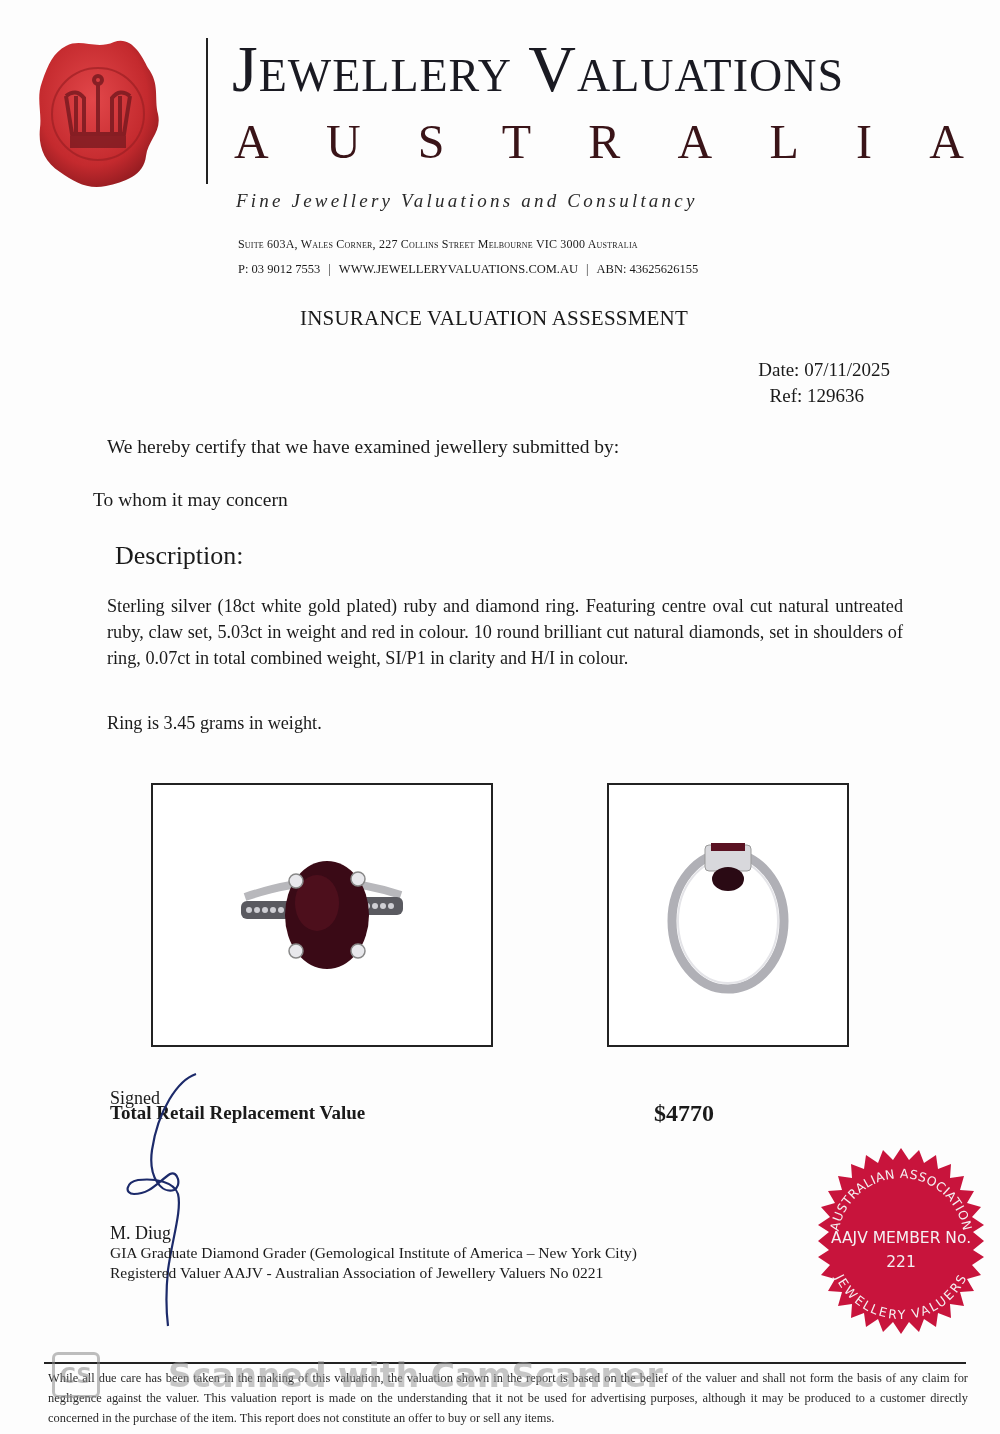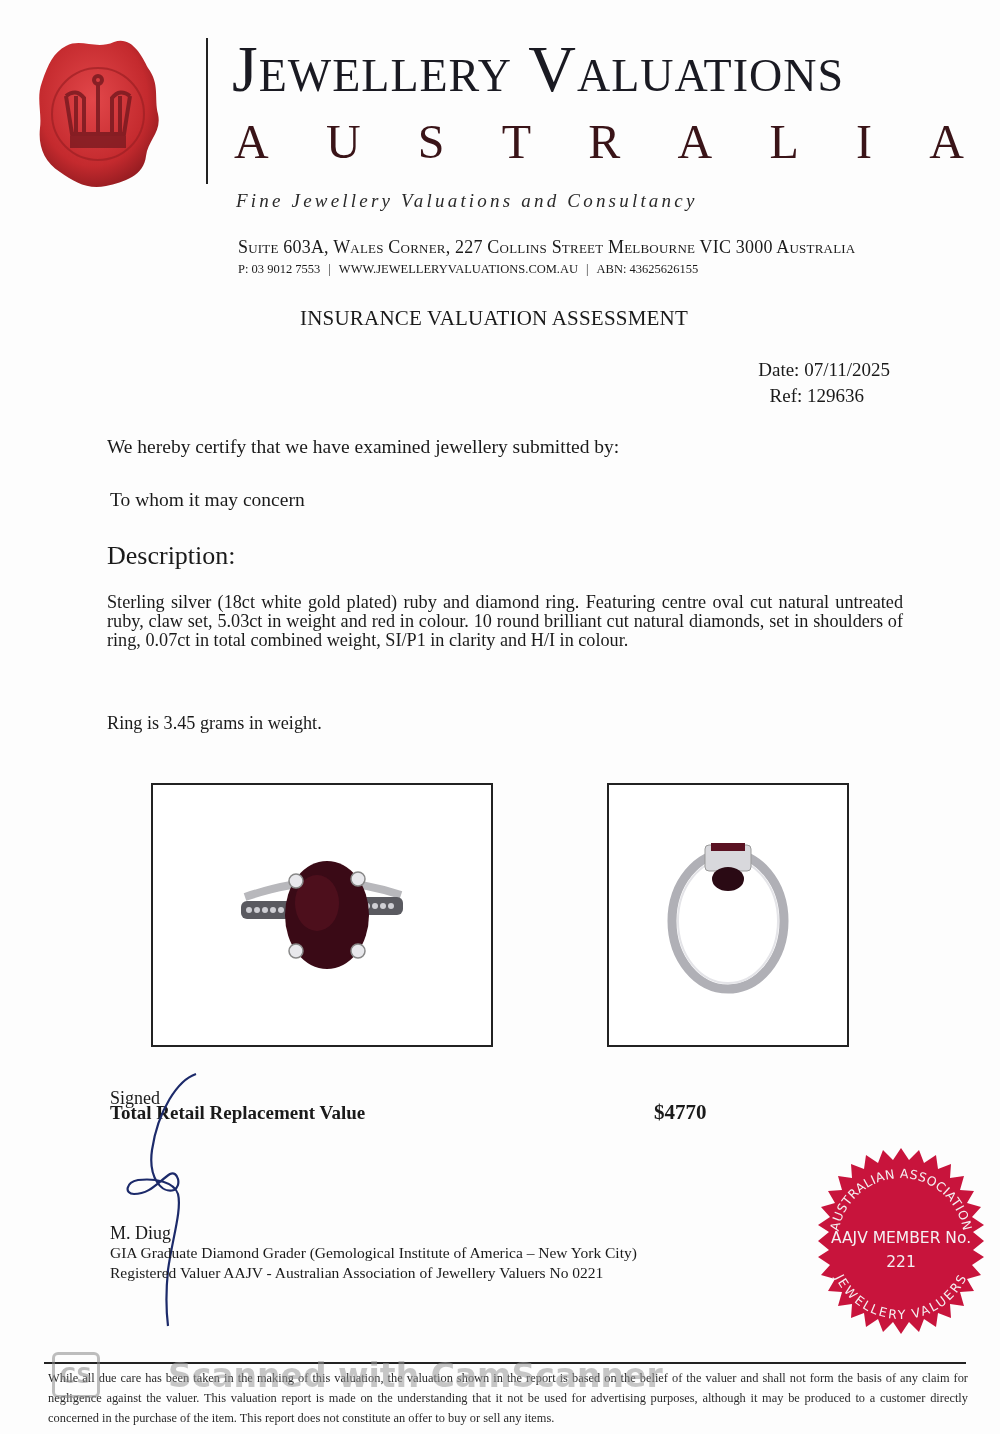--- a/index.html
+++ b/index.html
@@ -18,40 +18,40 @@
     font-variant: small-caps; line-height: 1; white-space: nowrap; transform-origin: left top;
   }
   .brand-sub {
     left: 234px; top: 118px; width: 730px; font-size: 48px; color: #3a1418;
     display: flex; justify-content: space-between; line-height: 1;
   }
   .tagline {
     left: 236px; top: 190px; font-size: 19px; font-style: italic; letter-spacing: 3.2px;
     color: #2a2a2a; white-space: nowrap;
   }
-  .address { left: 238px; top: 237px; font-size: 18px; font-variant: small-caps; letter-spacing: 0.2px; white-space: nowrap; }
+  .address { left: 238px; top: 237px; font-size: 12px; font-variant: small-caps; letter-spacing: 0.2px; white-space: nowrap; }
   .contact { left: 238px; top: 262px; font-size: 12.5px; white-space: nowrap; display: flex; gap: 8px; }
   .contact .sep { color: #333; }
 
   .doc-title { left: 300px; top: 306px; font-size: 21px; letter-spacing: 0.2px; white-space: nowrap; }
   .meta { left: 700px; top: 357px; width: 190px; text-align: right; font-size: 19px; line-height: 26px; }
   .meta .ref { padding-right: 26px; }
 
   .p-certify { left: 107px; top: 436px; font-size: 19.5px; white-space: nowrap; }
-  .p-whom { left: 110px; top: 489px; font-size: 19.5px; white-space: nowrap; }
-  .h-desc { left: 107px; top: 541px; font-size: 26px; white-space: nowrap; }
-  .p-desc { left: 107px; top: 593px; width: 796px; font-size: 18.2px; line-height: 19px; text-align: justify; }
+  .p-whom { left: 93px; top: 489px; font-size: 19.5px; white-space: nowrap; }
+  .h-desc { left: 115px; top: 541px; font-size: 26px; white-space: nowrap; }
+  .p-desc { left: 107px; top: 593px; width: 796px; font-size: 18.2px; line-height: 26px; text-align: justify; }
   .p-weight { left: 107px; top: 713px; font-size: 18.2px; white-space: nowrap; }
 
   .photo { border: 2px solid #222; background: #fff; }
   .photo1 { left: 151px; top: 783px; width: 338px; height: 260px; }
   .photo2 { left: 607px; top: 783px; width: 238px; height: 260px; }
 
   .total-label { left: 110px; top: 1102px; font-size: 19px; font-weight: bold; white-space: nowrap; }
-  .total-value { left: 654px; top: 1100px; font-size: 21px; font-weight: bold; white-space: nowrap; }
+  .total-value { left: 654px; top: 1100px; font-size: 24px; font-weight: bold; white-space: nowrap; }
   .signed { left: 110px; top: 1088px; font-size: 18px; white-space: nowrap; }
   .signature { left: 118px; top: 1070px; width: 90px; height: 260px; }
   .sig-name { left: 110px; top: 1223px; font-size: 18px; white-space: nowrap; }
   .sig-l1 { left: 110px; top: 1244px; font-size: 15.5px; white-space: nowrap; }
   .sig-l2 { left: 110px; top: 1264px; font-size: 15.5px; white-space: nowrap; }
 
   .badge { left: 806px; top: 1146px; width: 190px; height: 190px; }
 
   .footer-rule { left: 44px; top: 1362px; width: 922px; height: 2px; background: #222; }
   .footer-text {

